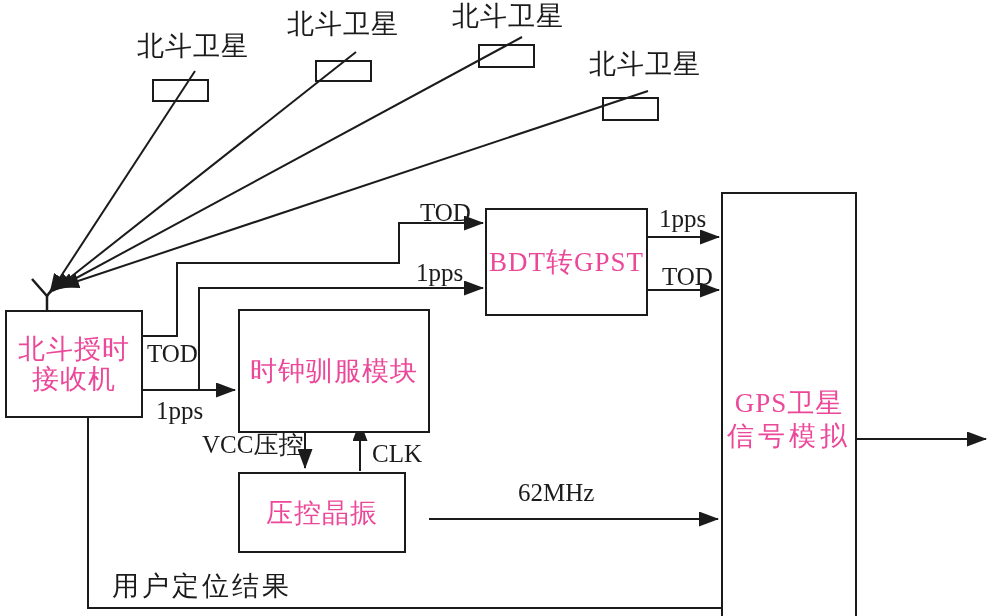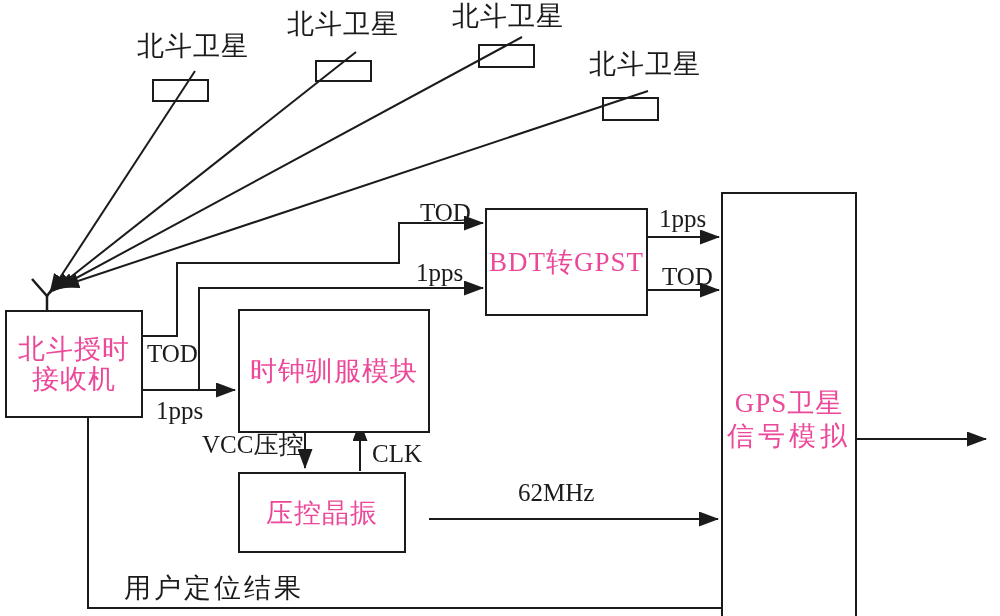--- a/index.html
+++ b/index.html
@@ -134,16 +134,16 @@
 
   <div class="lbl sig" style="left:147px; top:341px;">TOD</div>
   <div class="lbl sig" style="left:156px; top:398px;">1pps</div>
   <div class="lbl sig" style="left:420px; top:200px;">TOD</div>
   <div class="lbl sig" style="left:416px; top:260px;">1pps</div>
   <div class="lbl sig" style="left:659px; top:206px;">1pps</div>
   <div class="lbl sig" style="left:662px; top:264px;">TOD</div>
   <div class="lbl sig" style="left:202px; top:432px;">VCC压控</div>
   <div class="lbl sig" style="left:372px; top:441px;">CLK</div>
   <div class="lbl sig" style="left:518px; top:480px;">62MHz</div>
-  <div class="lbl cjk" style="left:124px; top:575px; letter-spacing:3px;">用户定位结果</div>
+  <div class="lbl cjk" style="left:112px; top:575px; letter-spacing:3px;font-family:Liberation Mono, monospace;">用户定位结果</div>
 
 
 </div>
 
 </body></html>

